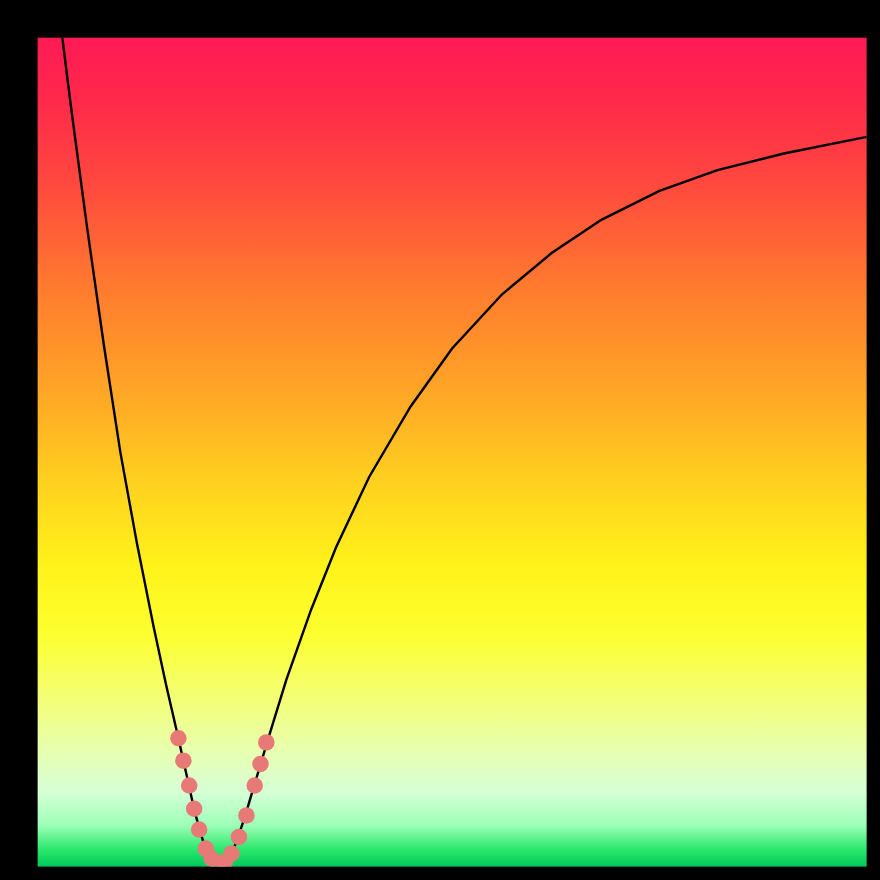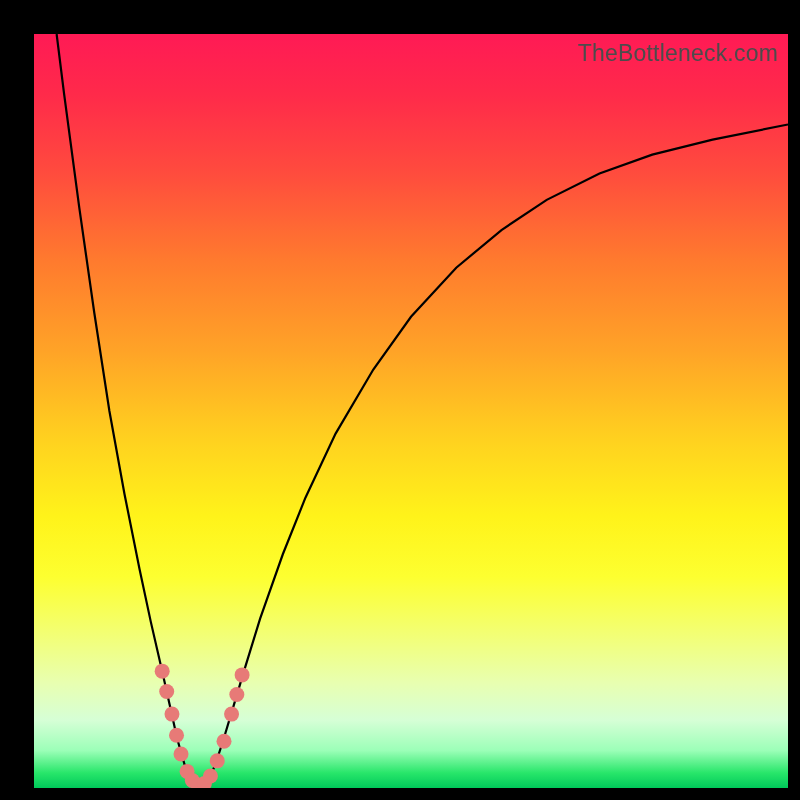--- a/index.html
+++ b/index.html
@@ -87,15 +87,14 @@
           <circle cx="164.37" cy="750.98" r="7.5" fill="#e77a77" stroke="#c95a55" stroke-width="0"></circle>
           <circle cx="170.40" cy="749.48" r="7.5" fill="#e77a77" stroke="#c95a55" stroke-width="0"></circle>
           <circle cx="176.44" cy="741.94" r="7.5" fill="#e77a77" stroke="#c95a55" stroke-width="0"></circle>
           <circle cx="183.22" cy="726.86" r="7.5" fill="#e77a77" stroke="#c95a55" stroke-width="0"></circle>
           <circle cx="190.01" cy="707.25" r="7.5" fill="#e77a77" stroke="#c95a55" stroke-width="0"></circle>
           <circle cx="197.55" cy="680.11" r="7.5" fill="#e77a77" stroke="#c95a55" stroke-width="0"></circle>
           <circle cx="202.83" cy="660.50" r="7.5" fill="#e77a77" stroke="#c95a55" stroke-width="0"></circle>
           <circle cx="208.10" cy="640.90" r="7.5" fill="#e77a77" stroke="#c95a55" stroke-width="0"></circle>
         </g>
     </svg>
-    <div class="watermark">TheBottleneck.com</div>
   </div>
 </div>
 
 </body></html>

